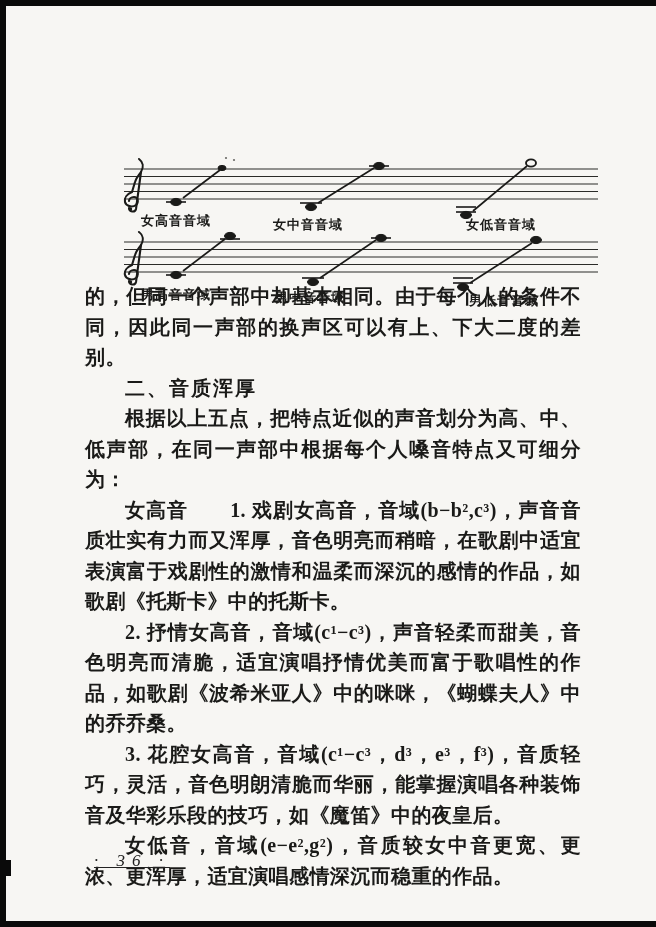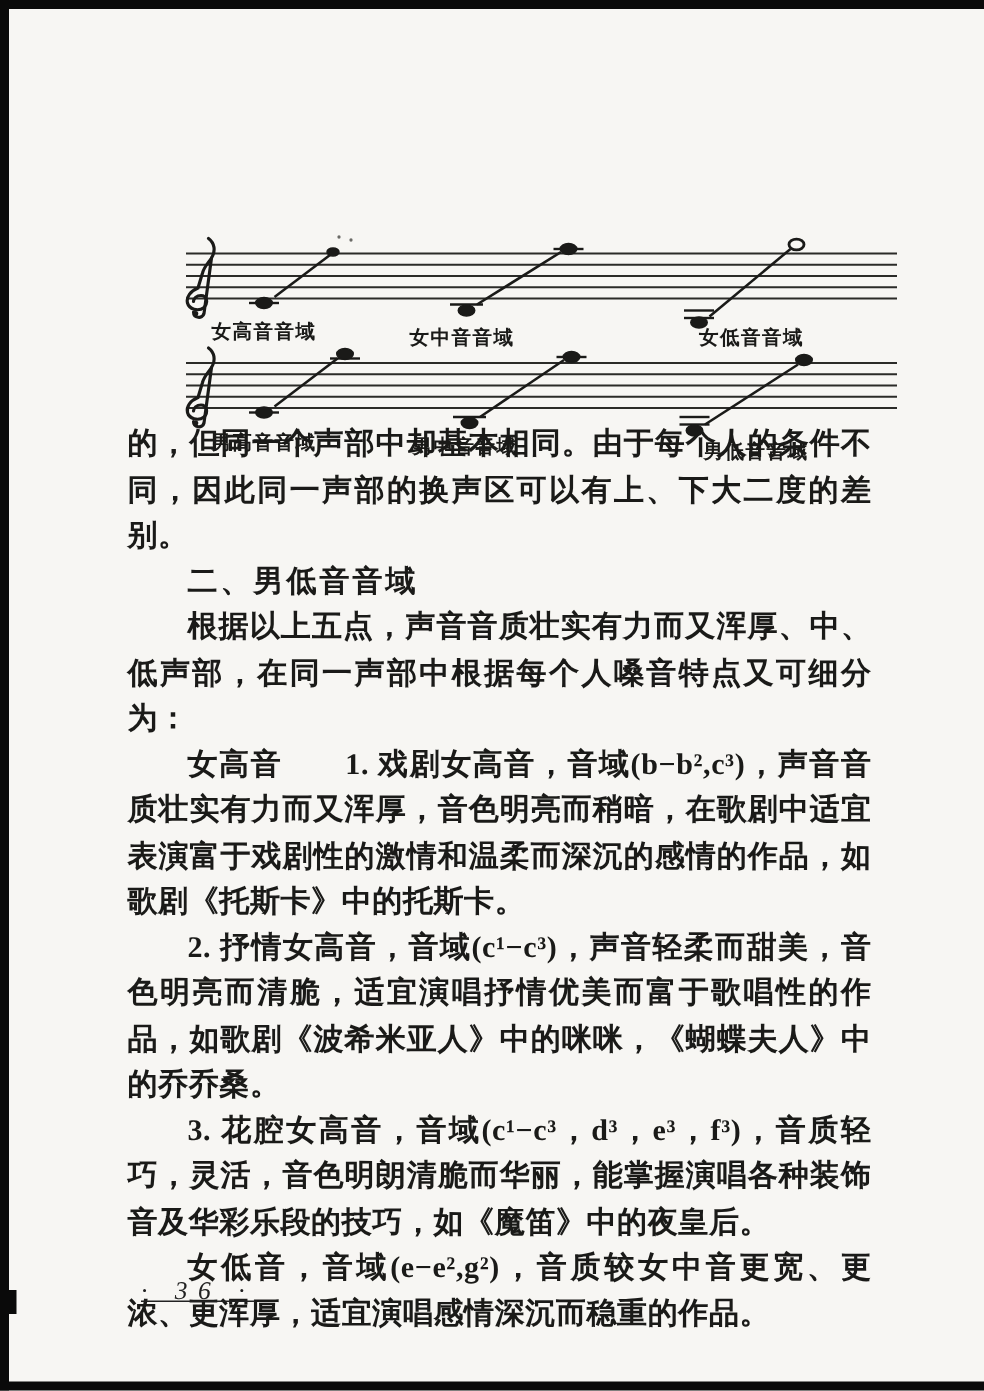--- a/index.html
+++ b/index.html
@@ -146,21 +146,21 @@
         <line class="rangeline" x1="362" y1="129" x2="424" y2="89"></line>
         <ellipse class="note-filled" cx="428" cy="86" rx="5.5" ry="3.6"></ellipse>
         <text class="rlabel" x="396" y="151">男低音音域</text>
       </g>
     </g>
   </svg>
 </figure>
 
 <main class="text-block">
   <p>的，但同一个声部中却基本相同。由于每个人的条件不同，因此同一声部的换声区可以有上、下大二度的差别。</p>
-  <p class="ind head">二、男低音音域</p>
-  <p class="ind">根据以上五点，声音音质壮实有力而又浑厚、中、低声部，在同一声部中根据每个人嗓音特点又可细分为：</p>
+  <p class="ind head">二、音质浑厚</p>
+  <p class="ind">根据以上五点，把特点近似的声音划分为高、中、低声部，在同一声部中根据每个人嗓音特点又可细分为：</p>
   <p class="ind">女高音　　1. 戏剧女高音，音域(b−b²,c³)，声音音质壮实有力而又浑厚，音色明亮而稍暗，在歌剧中适宜表演富于戏剧性的激情和温柔而深沉的感情的作品，如歌剧《托斯卡》中的托斯卡。</p>
   <p class="ind">2. 抒情女高音，音域(c¹−c³)，声音轻柔而甜美，音色明亮而清脆，适宜演唱抒情优美而富于歌唱性的作品，如歌剧《波希米亚人》中的咪咪，《蝴蝶夫人》中的乔乔桑。</p>
   <p class="ind">3. 花腔女高音，音域(c¹−c³，d³，e³，f³)，音质轻巧，灵活，音色明朗清脆而华丽，能掌握演唱各种装饰音及华彩乐段的技巧，如《魔笛》中的夜皇后。</p>
   <p class="ind">女低音，音域(e−e²,g²)，音质较女中音更宽、更浓、更浑厚，适宜演唱感情深沉而稳重的作品。</p>
 </main>
 
 <footer class="pagenum">· 36 ·</footer>
 
 </body></html>

